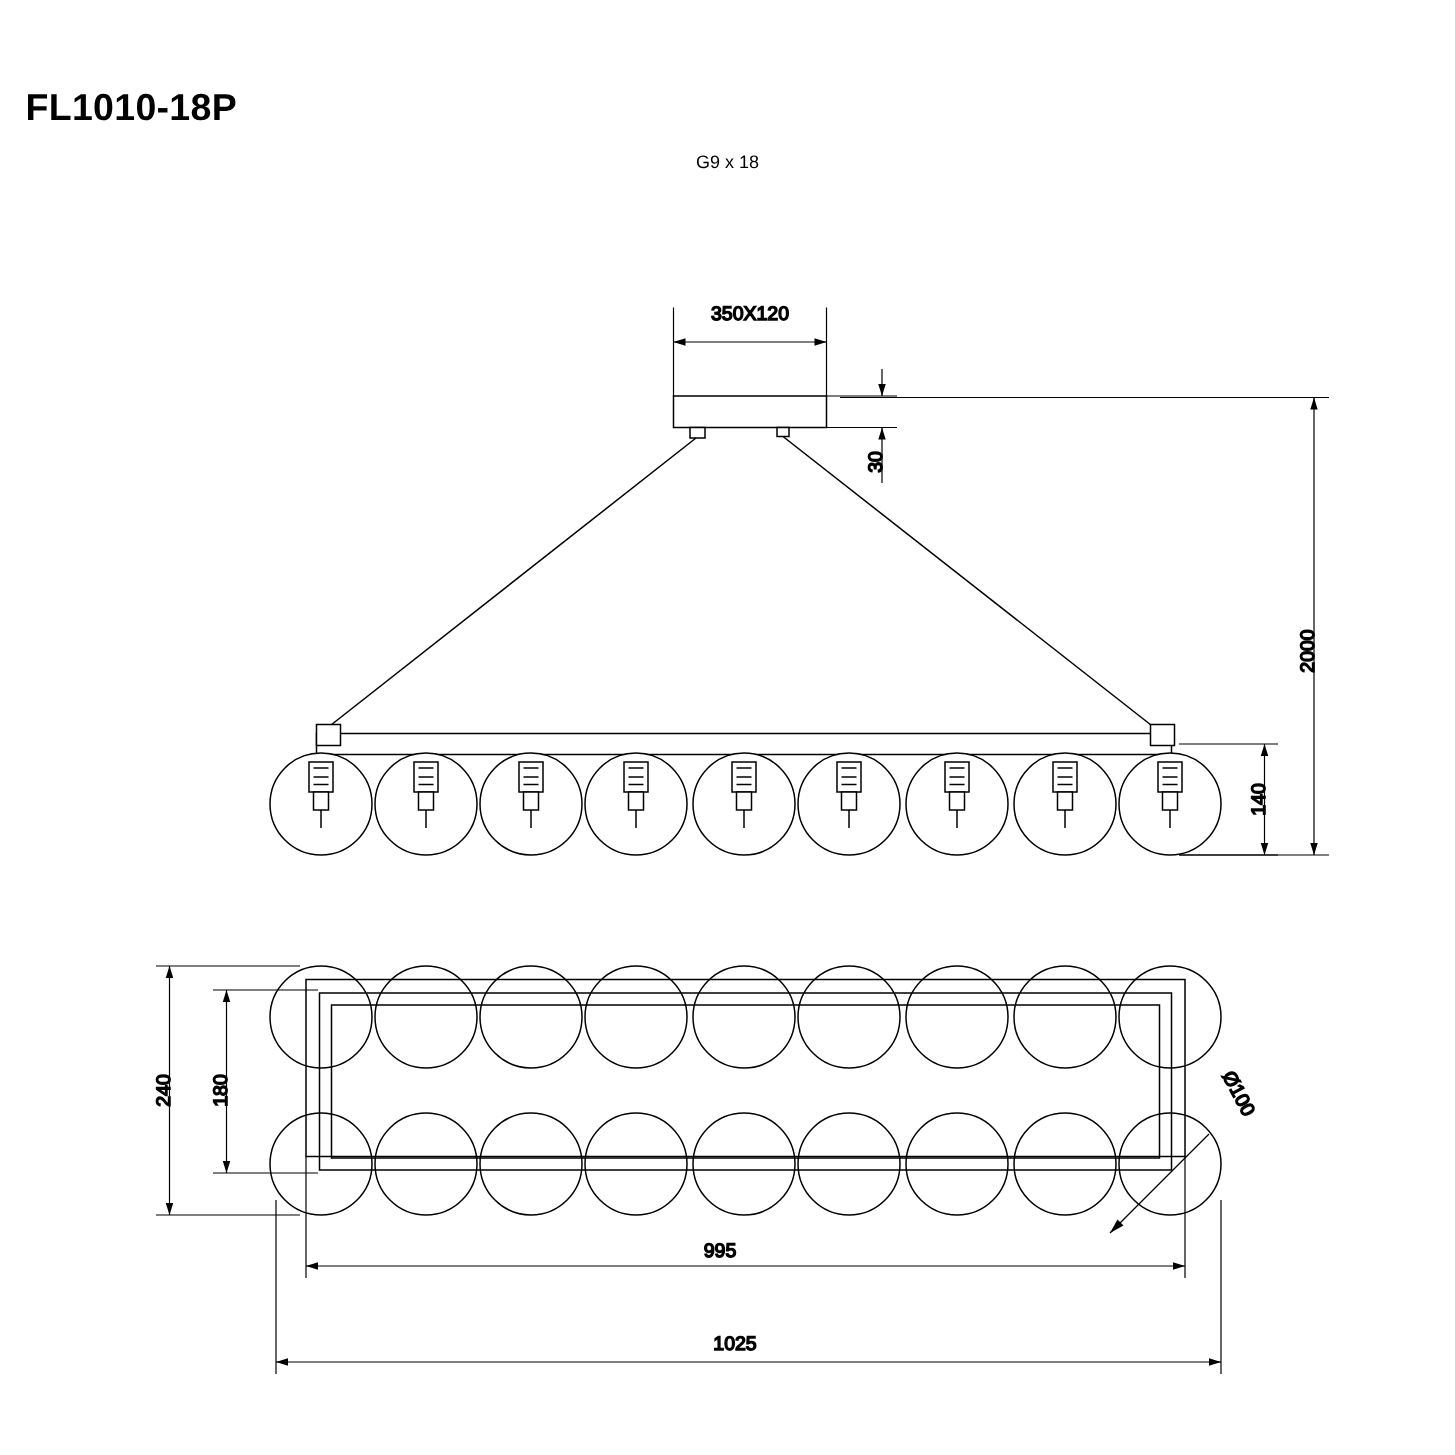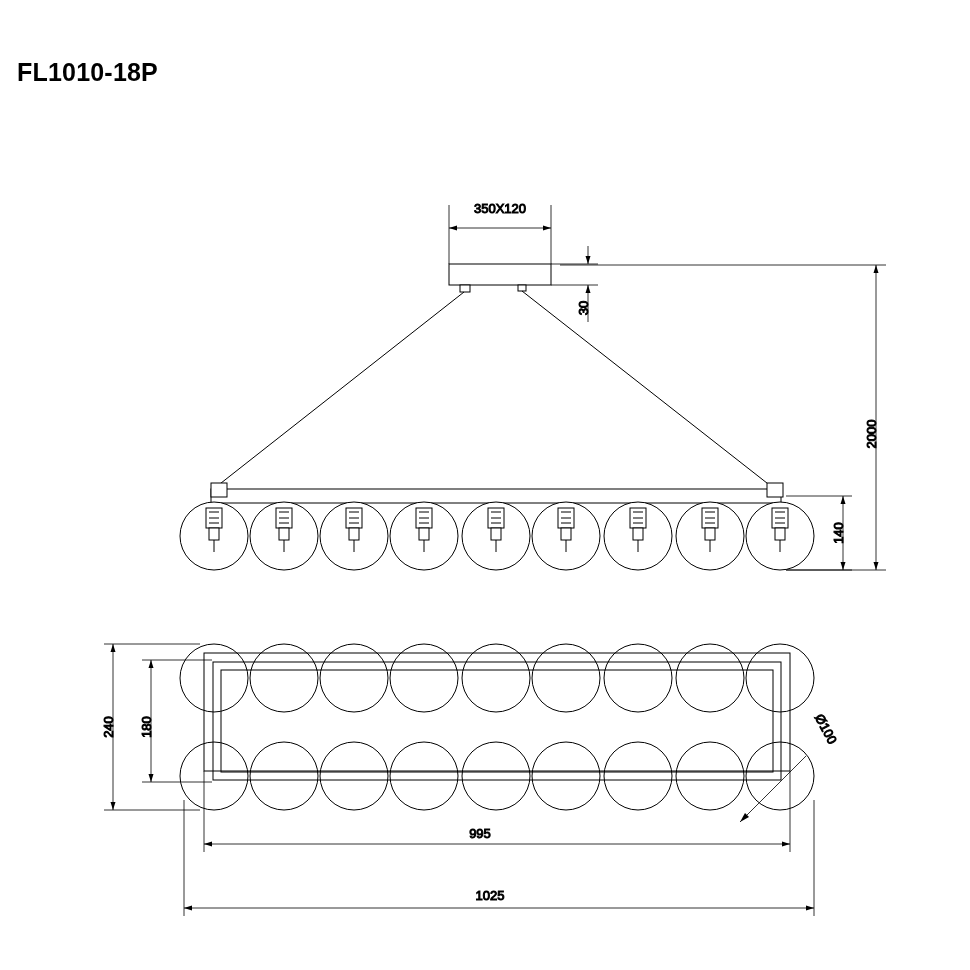--- a/index.html
+++ b/index.html
@@ -15,20 +15,21 @@
   }
   svg{position:absolute;left:0;top:0;}
   .dimtxt{font-family:"Liberation Sans",sans-serif;font-size:13px;fill:#000;}
 </style>
 </head>
 <body>
 
 <div id="sheet">
 
   <div id="title">FL1010-18P</div>
+  <div id="subtitle">G9 x 18</div>
 
   <svg width="970" height="970">
     <g fill="none" stroke="#000" stroke-width="1" shape-rendering="geometricPrecision">
 
       <g stroke-width="0.8">
         <line x1="449" y1="205" x2="449" y2="264"></line>
         <line x1="551" y1="205" x2="551" y2="264"></line>
         <line x1="449" y1="228" x2="551" y2="228"></line>
         <path d="M449,228 L457,225.5 L457,230.5 Z" fill="#000" stroke="none"></path>
         <path d="M551,228 L543,225.5 L543,230.5 Z" fill="#000" stroke="none"></path>

